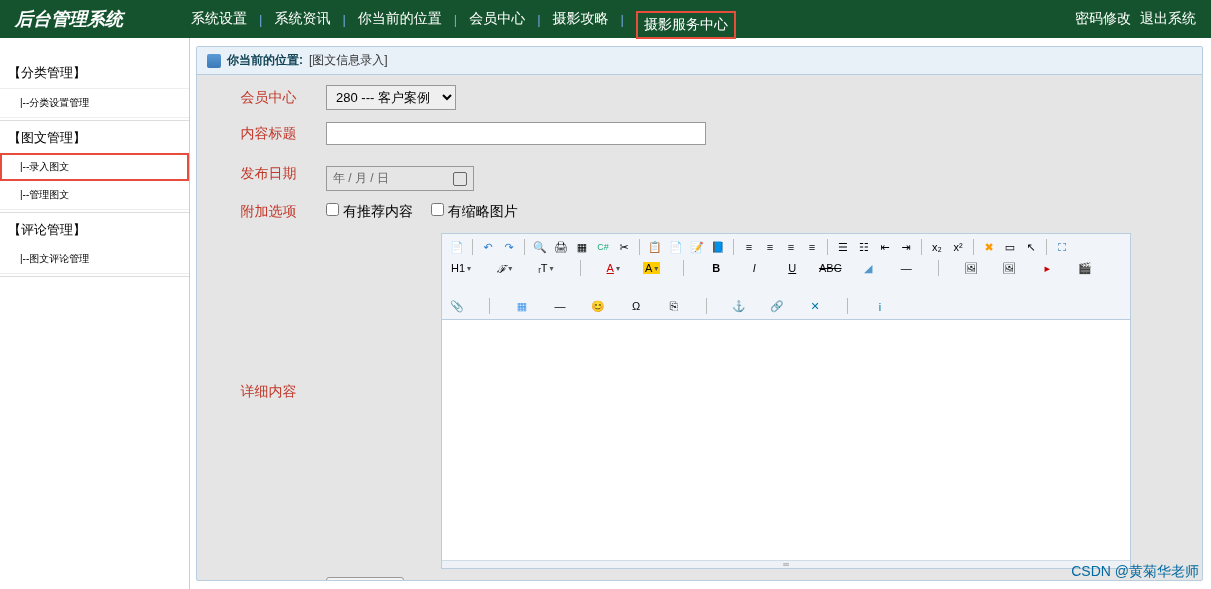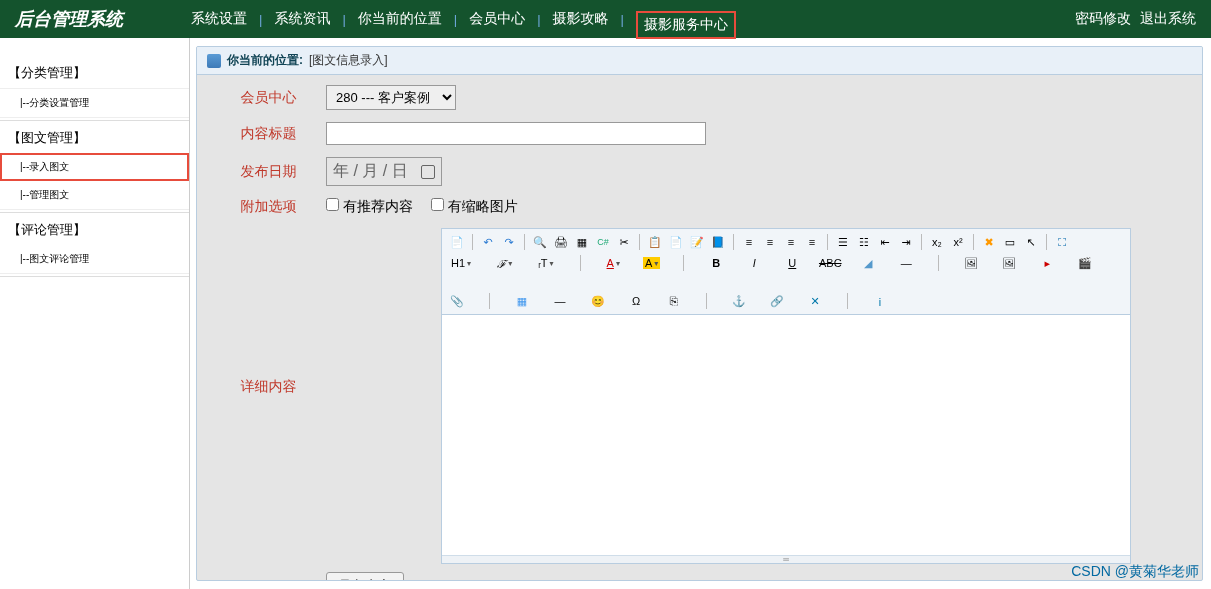--- a/index.html
+++ b/index.html
@@ -34,21 +34,21 @@
     .crumb b { color: #145; }
     .crumb span.loc { color: #333; }
     
     .form { padding: 10px 14px; }
     .form-row { display: flex; align-items: center; margin-bottom: 12px; }
     .form-label { width: 115px; text-align: center; color: #c0392b; font-size: 14px; }
     .form-ctrl { flex: 1; }
     .form-ctrl select, .form-ctrl input[type=text] { border: 1px solid #999; padding: 3px 5px; font-size: 13px; }
     .form-ctrl select { width: 130px; }
     .form-ctrl input.title-input { width: 380px; }
-    .date-input { border: 1px solid #999; padding: 3px 6px; width: 116px; display: inline-flex; align-items: center; justify-content: space-between; font-size: 16px; color: #666; }
+    .date-input { border: 1px solid #999; padding: 3px 6px; width: 148px; display: inline-flex; align-items: center; justify-content: space-between; font-size: 12px; color: #666; margin-top: 9px; }
     .date-input .cal-icon { width: 14px; height: 14px; border: 1px solid #666; border-radius: 2px; display: inline-block; position: relative; }
     .checkbox-opt { margin-right: 14px; font-size: 14px; }
     
     
     .editor { margin-left: 115px; border: 1px solid #b8cde0; width: 690px; }
     .editor-toolbar { background: #f1f5f9; border-bottom: 1px solid #b8cde0; padding: 4px 6px; }
     .tb-row { display: flex; align-items: center; gap: 3px; flex-wrap: wrap; margin-bottom: 3px; }
     .tb-row:last-child { margin-bottom: 0; gap: 20px; }
     .tb-btn { width: 18px; height: 18px; display: inline-flex; align-items: center; justify-content: center; cursor: pointer; font-size: 11px; border-radius: 2px; }
     .tb-sep { width: 1px; height: 16px; background: #bbb; margin: 0 3px; }

